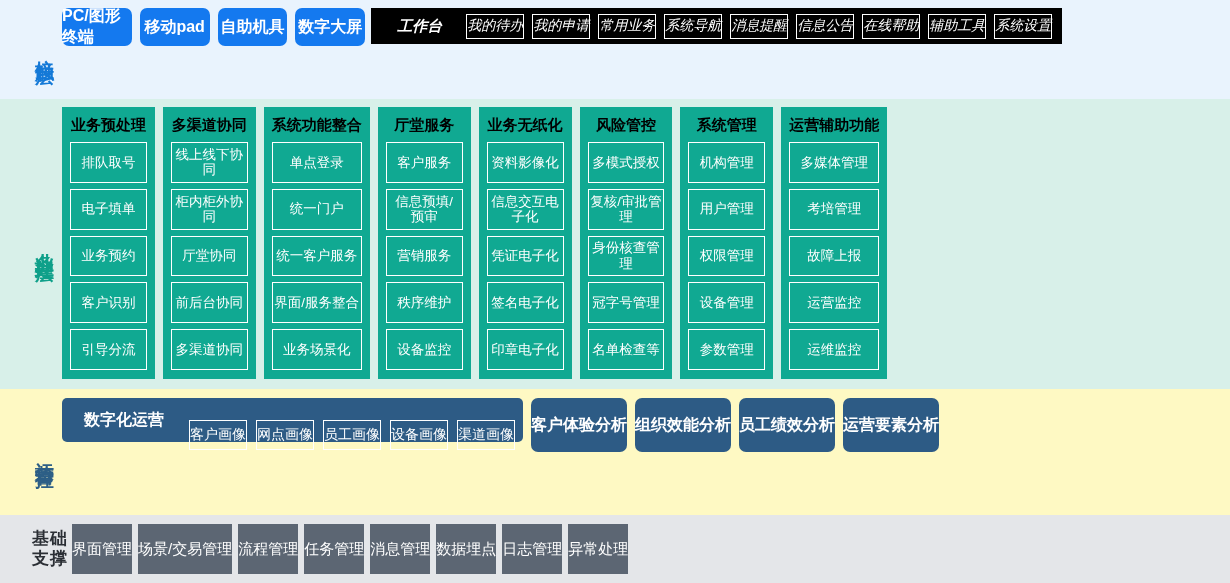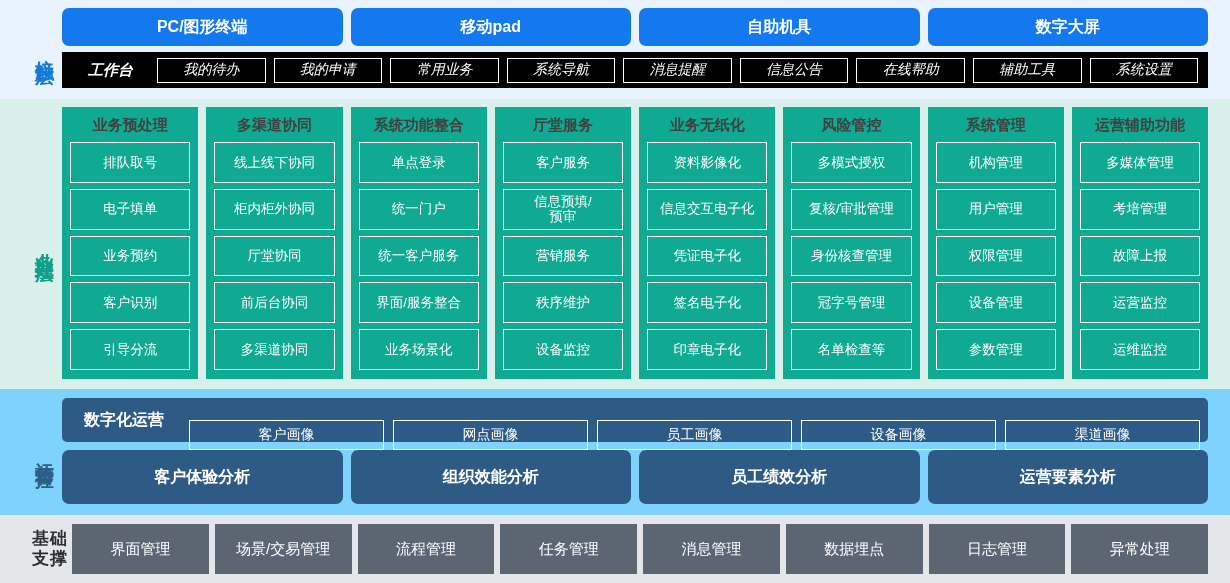--- a/index.html
+++ b/index.html
@@ -25,21 +25,21 @@
     writing-mode: vertical-rl;
     text-orientation: upright;
     line-height: 1.22;
     letter-spacing: 3px;
   }
   .label-grid {
     width: 44px;
     line-height: 1.18;
     font-size: 17px;
   }
-  .layer-body { flex: 1 1 auto; display: flex; flex-direction: column; }
+  .layer-body { flex: 1 1 auto; display: flex; flex-direction: row; }
 
   
   .l1 { background: #e9f3fd; height: 99px; padding: 0; }
   .l1 .layer-label { color: #1479d7; font-size: 19px; }
   .l1 .layer-label .label-vert { letter-spacing: 4px; }
   .l1-body { padding: 8px 22px 8px 0; gap: 6px; }
   .l1-row1 { display: flex; gap: 8px; height: 38px; }
   .l1-chan {
     flex: 1 1 0;
     background: #1479ef;
@@ -74,37 +74,37 @@
   .l2-body { padding: 8px 22px 10px 0; }
   .l2-cols { display: flex; gap: 8px; height: 100%; }
   .l2-col {
     flex: 1 1 0;
     background: #10a992;
     padding: 7px 8px 9px 8px;
     display: flex; flex-direction: column;
     gap: 6px;
   }
   .l2-col-title {
-    color: #404040; font-size: 15px; font-weight: bold;
+    color: #000000; font-size: 15px; font-weight: bold;
     text-align: center; height: 22px; line-height: 22px;
     white-space: nowrap;
   }
   .l2-item {
     flex: 1 1 0;
     border: 1px solid #ffffff;
     color: #ffffff;
     font-size: 13.5px;
     display: flex; align-items: center; justify-content: center;
     text-align: center;
     line-height: 1.15;
     white-space: pre-line;
   }
 
   
-  .l3 { background: #7dd3fc; height: 126px; }
+  .l3 { background: #fef9c3; height: 126px; }
   .l3 .layer-label { color: #2d5f86; font-size: 19px; }
   .l3-body { padding: 9px 22px 10px 0; gap: 8px; }
   .l3-row1 {
     height: 44px;
     background: #2d5b85;
     border-radius: 5px;
     display: flex; align-items: center;
     padding: 0 8px; gap: 9px;
   }
   .l3-first {

